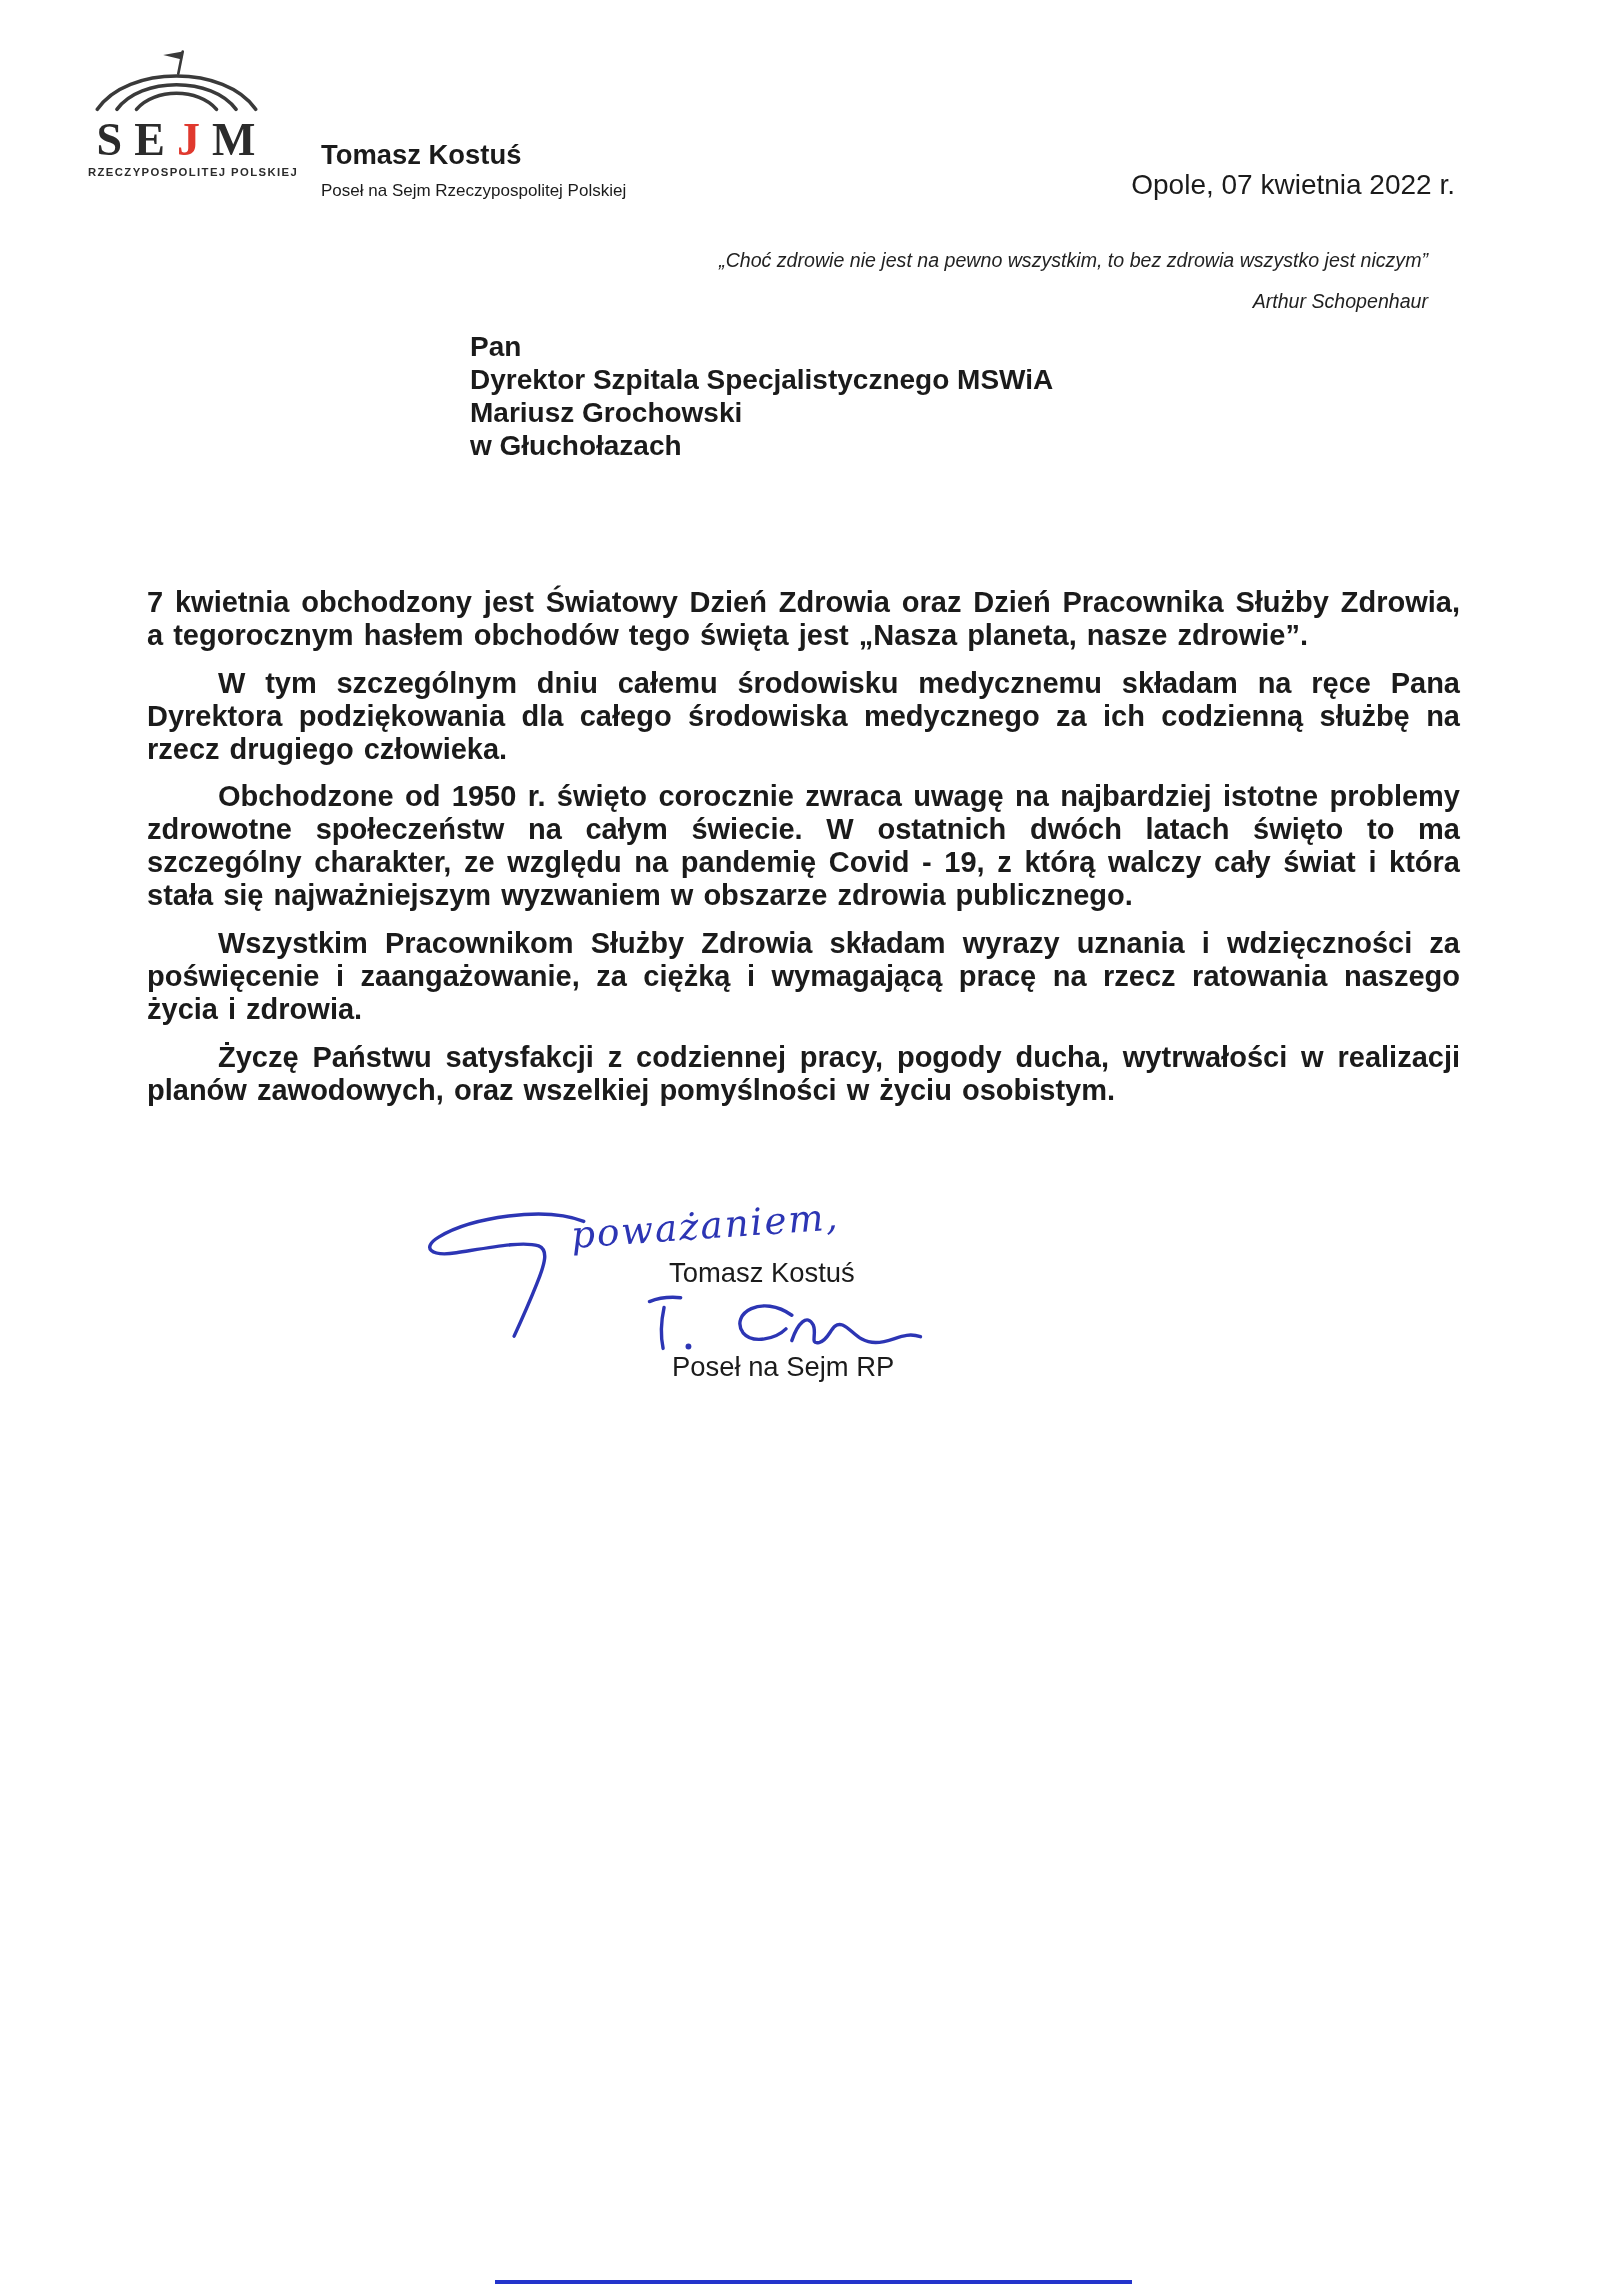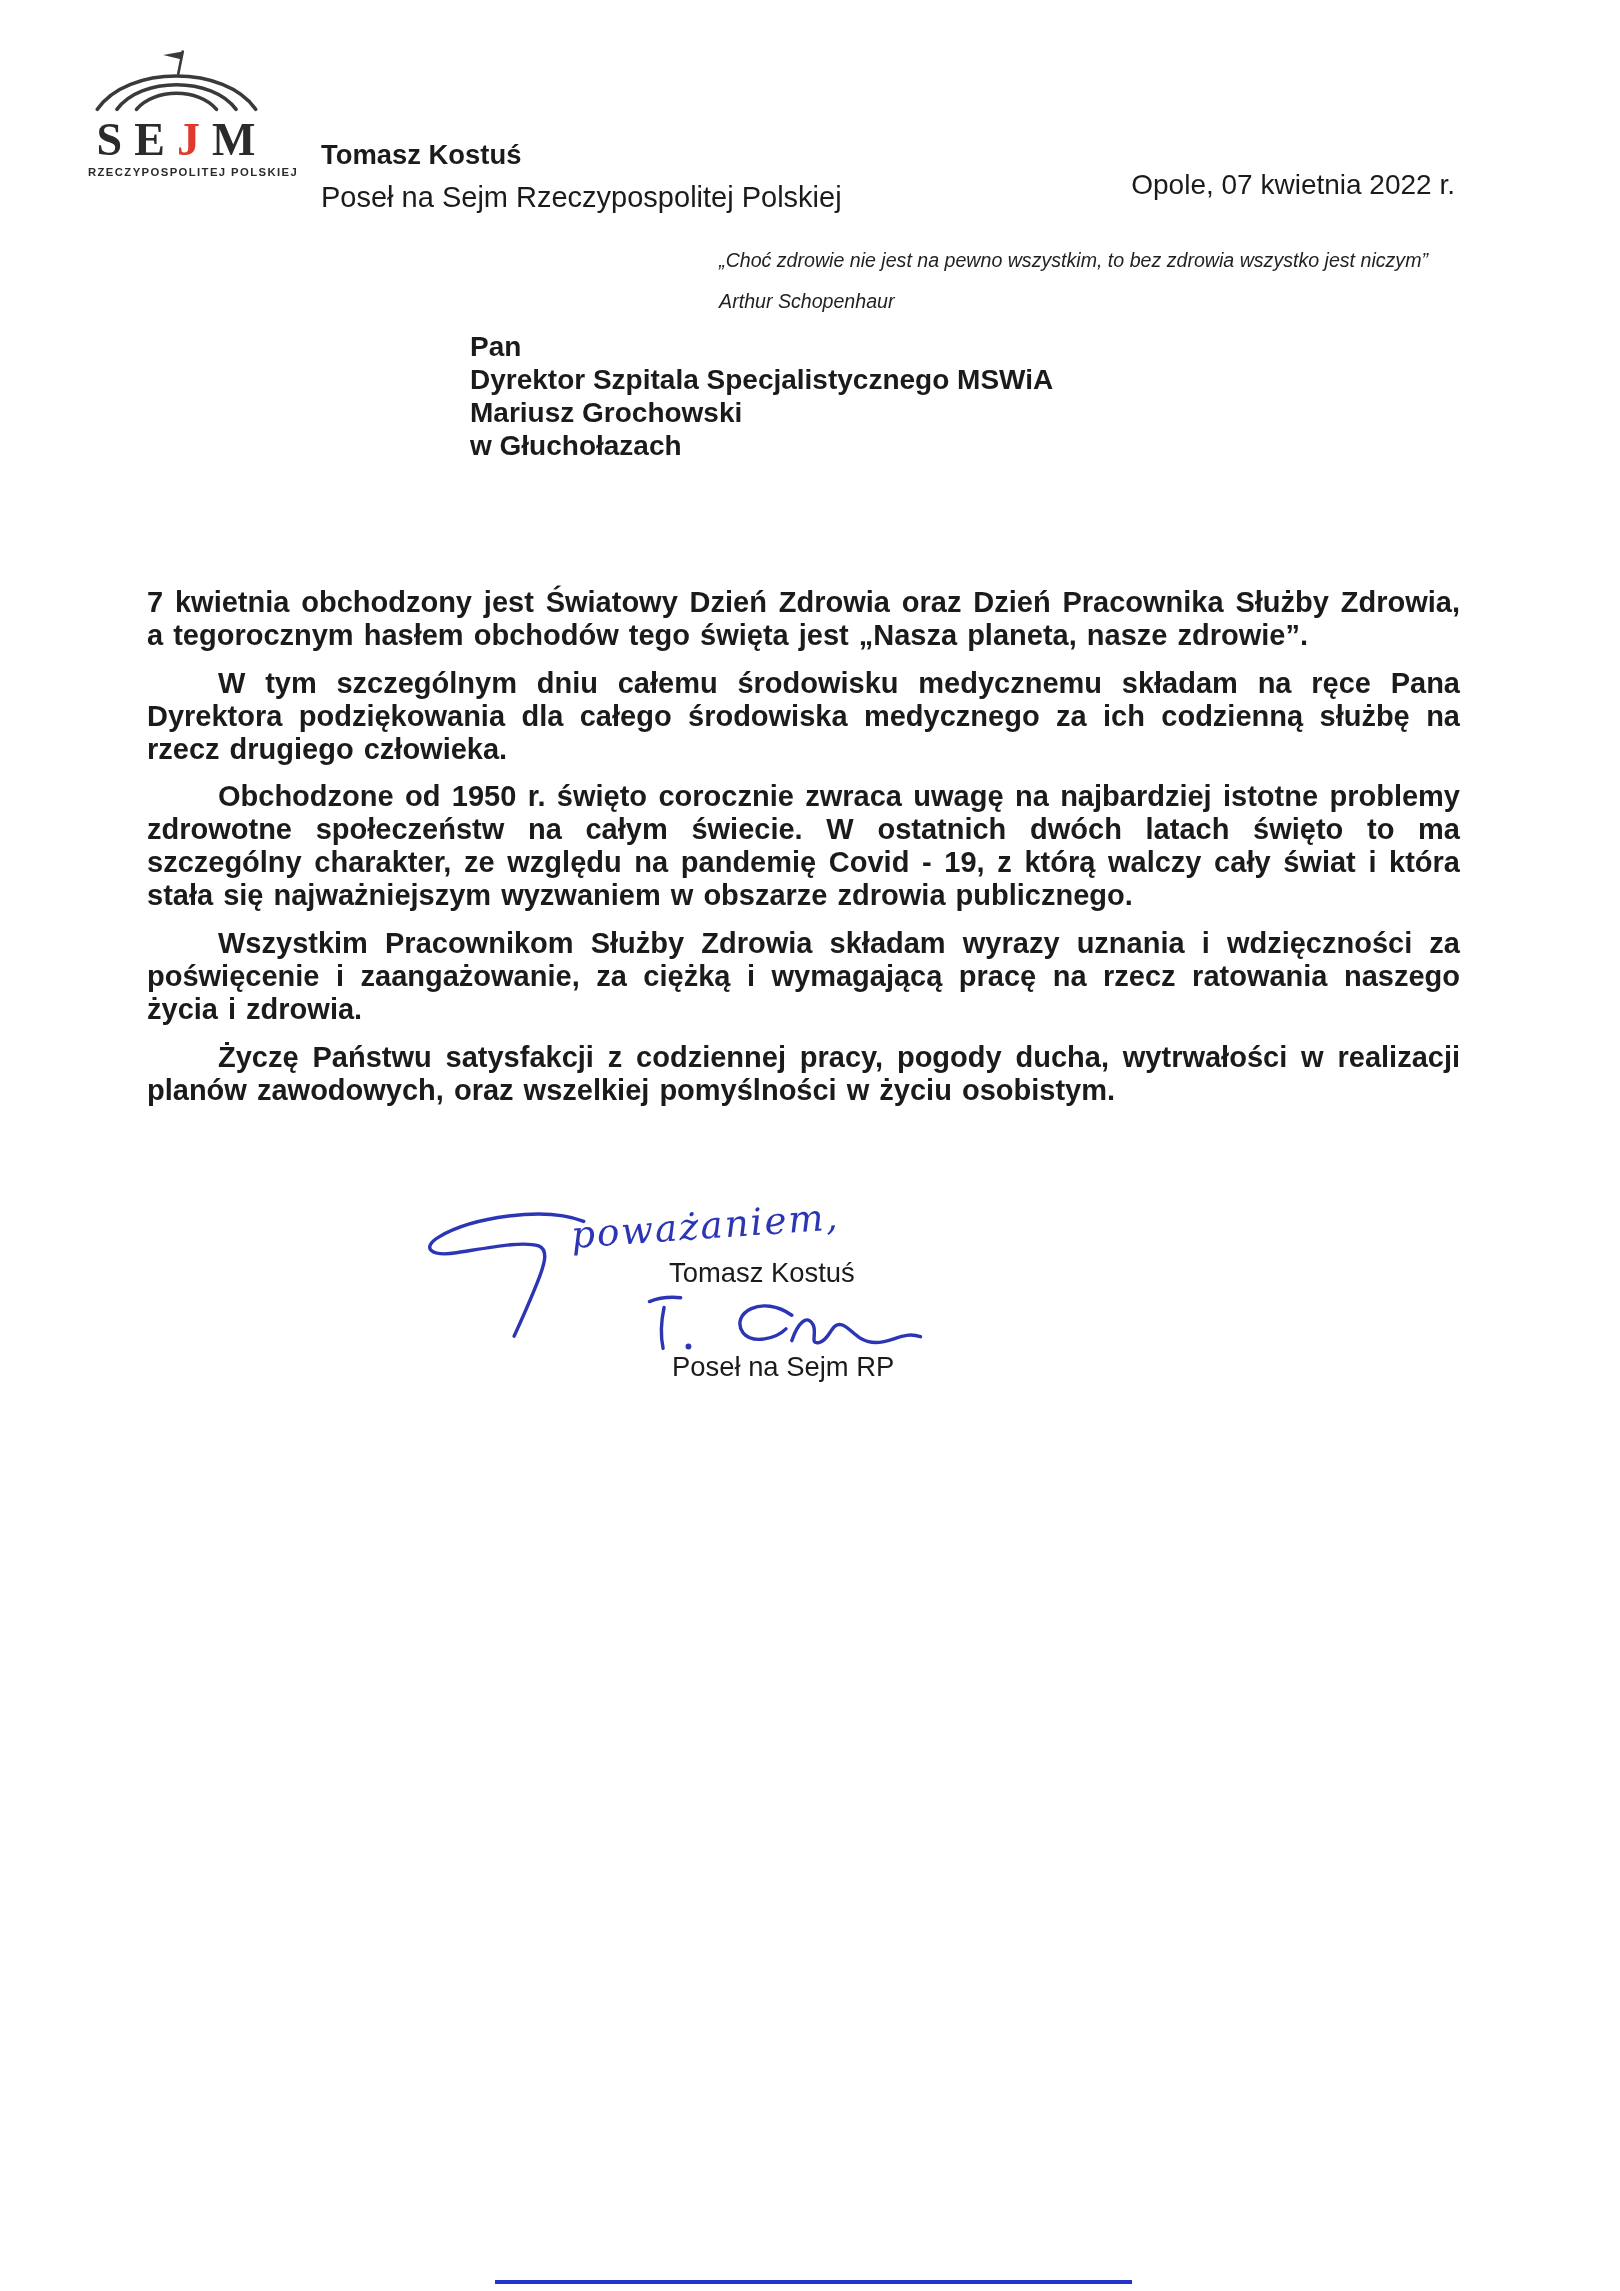--- a/index.html
+++ b/index.html
@@ -26,27 +26,27 @@
   }
   .logo-letters .red { color:#e0392e; }
   .logo-subtitle {
     margin-top:2px; font-size:11.3px; font-weight:700;
     letter-spacing:1.4px; color:#2b2b2b; white-space:nowrap;
   }
 
   
   .sender { position:absolute; left:321px; top:139px; }
   .sender-name { font-size:27.4px; font-weight:700; }
-  .sender-title { font-size:29px; margin-top:9.8px; }
+  .sender-title { font-size:17px; margin-top:9.8px; }
   .dateline { position:absolute; top:169px; right:165px; font-size:28px; }
 
   
   .quote {
     position:absolute; top:247px; right:192px;
-    text-align:left; font-style:italic;
+    text-align:right; font-style:italic;
     font-size:19.6px; line-height:26.5px; color:#222;
   }
   .quote-attr { margin-top:14px; }
 
   
   .recipient {
     position:absolute; left:470px; top:330px;
     font-size:28px; font-weight:700; line-height:33px;
   }
 

